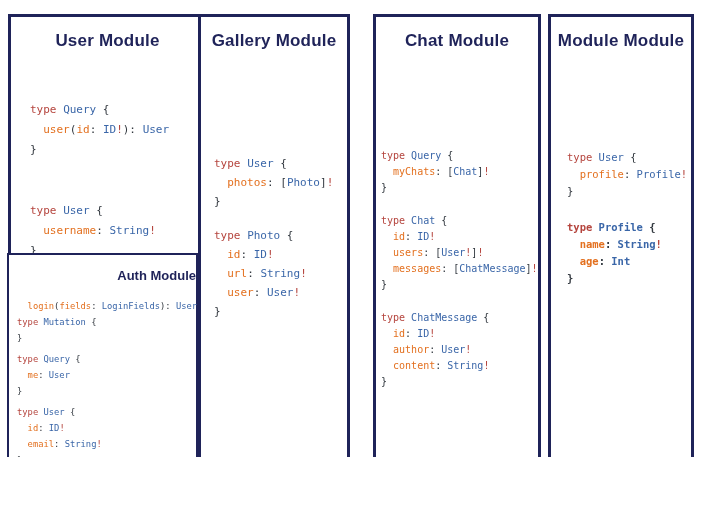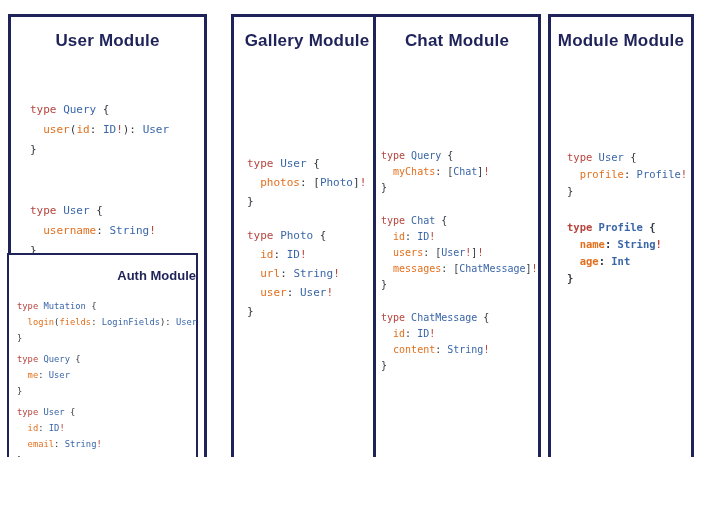--- a/index.html
+++ b/index.html
@@ -13,21 +13,21 @@
   }
   html,body{margin:0;padding:0;}
   body{font-family:"Liberation Sans",sans-serif;background:var(--bg);}
   .page{position:relative;width:704px;height:457px;background:var(--bg);overflow:hidden;}
 
   .panel{
     position:absolute;top:14px;height:466px;box-sizing:border-box;
     border:3px solid var(--navy);background:#fff;
   }
   .pos-1{left:8px;width:199px;}
-  .pos-2{left:231px;width:152px;}
+  .pos-2{left:198px;width:152px;}
   .pos-3{left:373px;width:168px;}
   .pos-4{left:548px;width:146px;}
 
   .panel-title{
     margin:13px 0 0;text-align:center;font-weight:bold;font-size:17px;
     color:var(--navy);letter-spacing:0.2px;white-space:nowrap;line-height:22px;
   }
 
   .code{font-family:"DejaVu Sans Mono","Liberation Mono",monospace;color:var(--punct);}
   .code-line{white-space:pre;}
@@ -82,22 +82,22 @@
           <div class="code-line"><span class="sg-k">type </span><span class="sg-t">User</span><span class="sg-p"> {</span></div>
           <div class="code-line"><span class="sg-p">  </span><span class="sg-f">username</span><span class="sg-p">: </span><span class="sg-t">String</span><span class="sg-b">!</span></div>
           <div class="code-line"><span class="sg-p">}</span></div>
         </div>
       </div>
 
     <section class="auth-box">
       <h3 class="auth-title">Auth Module</h3>
       <div class="code">
           <div class="code-block">
+            <div class="code-line"><span class="sg-p">  </span><span class="sg-f">login</span><span class="sg-p">(</span><span class="sg-f">fields</span><span class="sg-p">: </span><span class="sg-t">LoginFields</span><span class="sg-p">): </span><span class="sg-t">User</span></div>
             <div class="code-line"><span class="sg-k">type </span><span class="sg-t">Mutation</span><span class="sg-p"> {</span></div>
-            <div class="code-line"><span class="sg-p">  </span><span class="sg-f">login</span><span class="sg-p">(</span><span class="sg-f">fields</span><span class="sg-p">: </span><span class="sg-t">LoginFields</span><span class="sg-p">): </span><span class="sg-t">User</span></div>
             <div class="code-line"><span class="sg-p">}</span></div>
           </div>
           <div class="code-block">
             <div class="code-line"><span class="sg-k">type </span><span class="sg-t">Query</span><span class="sg-p"> {</span></div>
             <div class="code-line"><span class="sg-p">  </span><span class="sg-f">me</span><span class="sg-p">: </span><span class="sg-t">User</span></div>
             <div class="code-line"><span class="sg-p">}</span></div>
           </div>
           <div class="code-block">
             <div class="code-line"><span class="sg-k">type </span><span class="sg-t">User</span><span class="sg-p"> {</span></div>
             <div class="code-line"><span class="sg-p">  </span><span class="sg-f">id</span><span class="sg-p">: </span><span class="sg-t">ID</span><span class="sg-b">!</span></div>
@@ -137,20 +137,21 @@
         <div class="code-block">
           <div class="code-line"><span class="sg-k">type </span><span class="sg-t">Chat</span><span class="sg-p"> {</span></div>
           <div class="code-line"><span class="sg-p">  </span><span class="sg-f">id</span><span class="sg-p">: </span><span class="sg-t">ID</span><span class="sg-b">!</span></div>
           <div class="code-line"><span class="sg-p">  </span><span class="sg-f">users</span><span class="sg-p">: [</span><span class="sg-t">User</span><span class="sg-b">!</span><span class="sg-p">]</span><span class="sg-b">!</span></div>
           <div class="code-line"><span class="sg-p">  </span><span class="sg-f">messages</span><span class="sg-p">: [</span><span class="sg-t">ChatMessage</span><span class="sg-p">]</span><span class="sg-b">!</span></div>
           <div class="code-line"><span class="sg-p">}</span></div>
         </div>
         <div class="code-block">
           <div class="code-line"><span class="sg-k">type </span><span class="sg-t">ChatMessage</span><span class="sg-p"> {</span></div>
           <div class="code-line"><span class="sg-p">  </span><span class="sg-f">id</span><span class="sg-p">: </span><span class="sg-t">ID</span><span class="sg-b">!</span></div>
+          <div class="code-line"><span class="sg-p">  </span><span class="sg-f">author</span><span class="sg-p">: </span><span class="sg-t">User</span><span class="sg-b">!</span></div>
           <div class="code-line"><span class="sg-p">  </span><span class="sg-f">content</span><span class="sg-p">: </span><span class="sg-t">String</span><span class="sg-b">!</span></div>
           <div class="code-line"><span class="sg-p">}</span></div>
         </div>
       </div>
   </section>
 
   <section class="panel pos-4 p-profile">
     <h2 class="panel-title">Module Module</h2>
     <div class="code">
         <div class="code-block">

